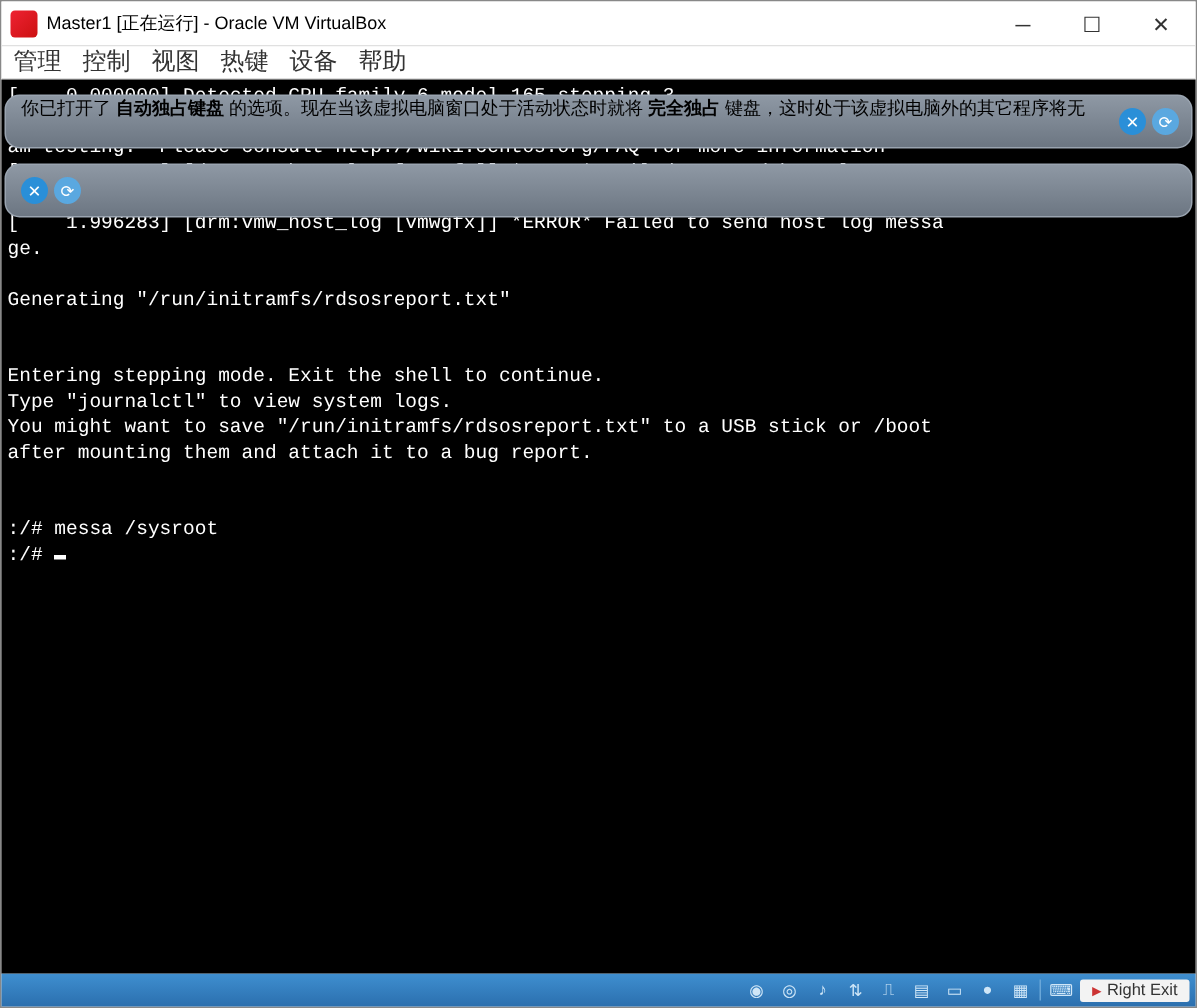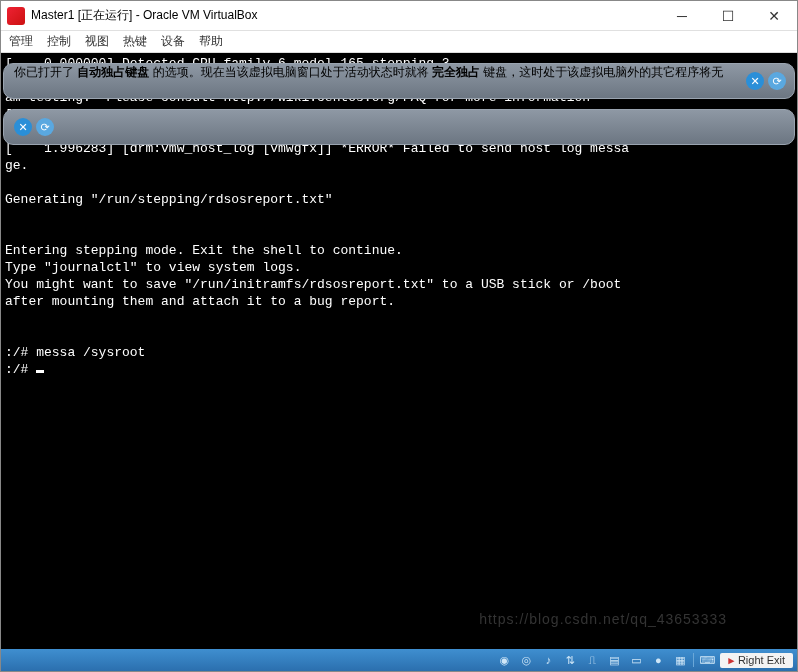--- a/index.html
+++ b/index.html
@@ -35,21 +35,21 @@
 }
 .titlebar .title { font-size: 12px; color: #000; flex: 1; }
 .win-btn { width: 46px; height: 30px; display:flex; align-items:center; justify-content:center; color:#333; font-size:14px; font-family: "Segoe UI Symbol", sans-serif; }
 .menubar {
   height: 22px;
   background: #fff;
   display: flex;
   align-items: center;
   padding: 0 8px;
   gap: 14px;
-  font-size: 12px;
+  font-size: 16px;
   color: #333;
   border-bottom: 1px solid #ddd;
 }
 .console-area {
   flex: 1;
   background: #000;
   position: relative;
   font-family: "Consolas","Courier New",monospace;
   font-size: 13px;
   color: #fff;
@@ -143,21 +143,21 @@
   <div class="console-area">
 
     <div class="console-text"><span>[    0.000000] Detected CPU family 6 model 165 stepping 3</span>
 <span></span>
 <span>am testing.  Please consult http://wiki.centos.org/FAQ for more information</span>
 <span>[    1.995730] [drm:vmw_host_log [vmwgfx]] *ERROR* Failed to send host log messa</span>
 <span>ge.</span>
 <span>[    1.996283] [drm:vmw_host_log [vmwgfx]] *ERROR* Failed to send host log messa</span>
 <span>ge.</span>
 <span></span>
-<span>Generating "/run/stepping/rdsosreport.txt"</span>
+<span>Generating "/run/initramfs/rdsosreport.txt"</span>
 <span></span>
 <span></span>
 <span>Entering stepping mode. Exit the shell to continue.</span>
 <span>Type "journalctl" to view system logs.</span>
 <span>You might want to save "/run/initramfs/rdsosreport.txt" to a USB stick or /boot</span>
 <span>after mounting them and attach it to a bug report.</span>
 <span></span>
 <span></span>
 <span>:/# messa /sysroot</span>
 <span>:/# </span><span class="cursor"></span></div>
@@ -172,21 +172,20 @@
       </div>
     </div>
 
     <div class="notif" style="top:56px">
       <div class="notif-icons">
         <div class="circ-btn circ-close">✕</div>
         <div class="circ-btn circ-info">⟳</div>
       </div>
     </div>
 
-    <div class="watermark">https://blog.csdn.net/qq_43653333</div>
   </div>
 
   <div class="statusbar">
     <div class="status-icon">◉</div>
     <div class="status-icon">◎</div>
     <div class="status-icon">♪</div>
     <div class="status-icon">⇅</div>
     <div class="status-icon">⎍</div>
     <div class="status-icon">▤</div>
     <div class="status-icon">▭</div>

